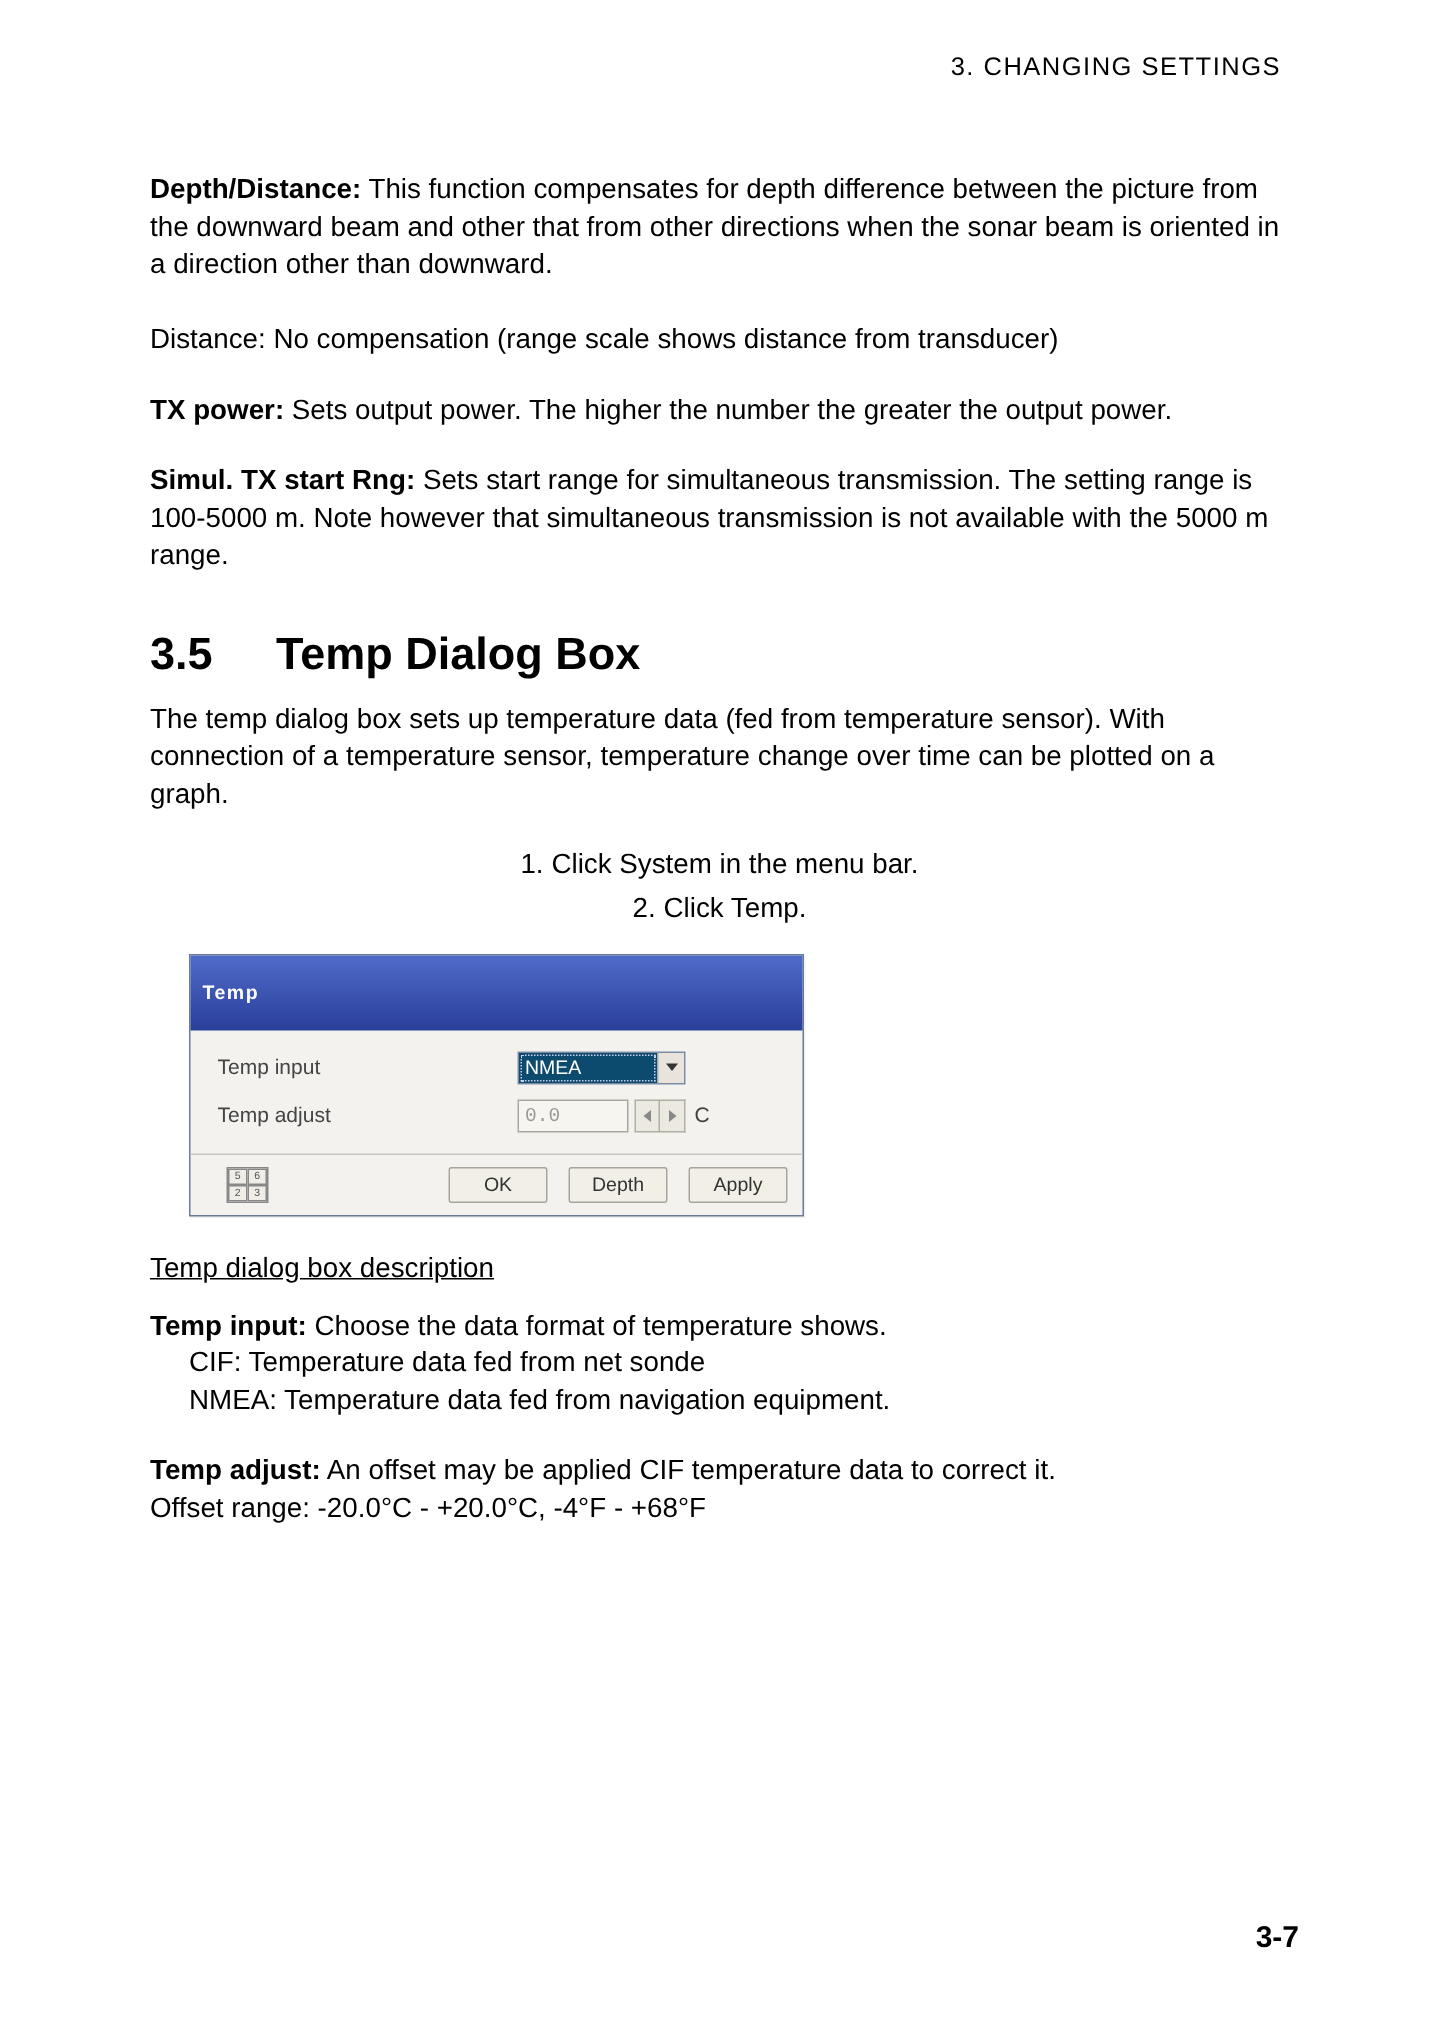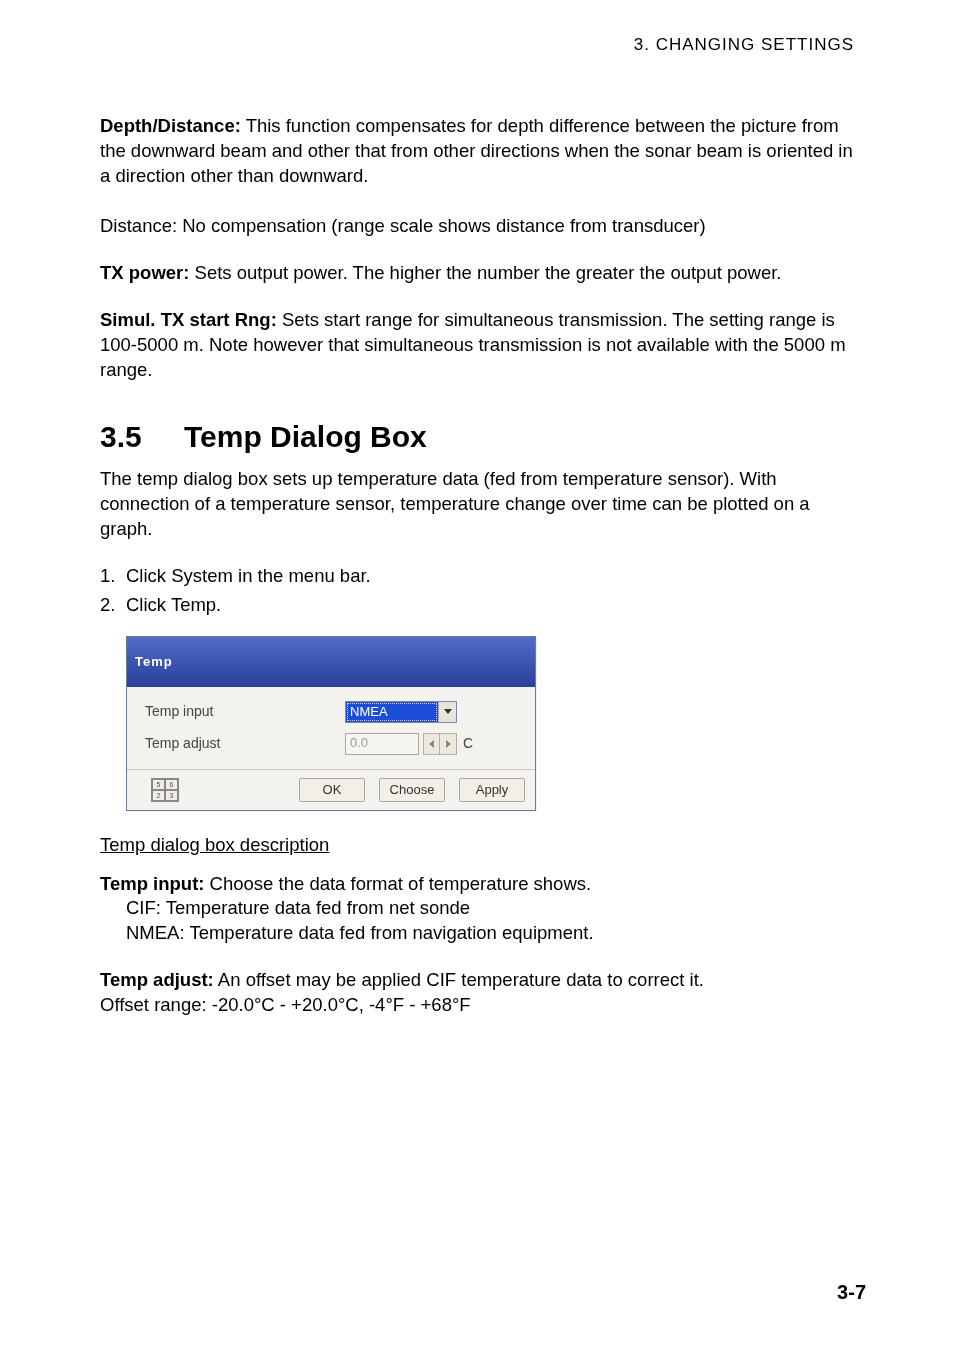--- a/index.html
+++ b/index.html
@@ -25,20 +25,21 @@
     h2.section {
       font-size: 30px;
       font-weight: bold;
       margin-top: 34px;
       margin-bottom: 10px;
     }
     h2.section .num { display: inline-block; width: 84px; }
     ol.steps {
       list-style: none;
       margin: 14px 0 18px 0;
+      text-align: center;
     }
     ol.steps li { margin-bottom: 4px; }
     ol.steps .n { display: inline-block; width: 26px; }
     .dialog-wrap { margin: 10px 0 22px 26px; }
     .dialog {
       width: 410px;
       border: 1px solid #6a7a99;
       background: #f3f2ee;
       font-size: 14px;
       box-shadow: 1px 1px 0 rgba(0,0,0,.05);
@@ -61,21 +62,21 @@
     .combo {
       display: inline-flex;
       align-items: stretch;
       height: 22px;
       border: 1px solid #7a8aa5;
       background: #fff;
       width: 112px;
     }
     .combo .val {
       flex: 1;
-      background: #1d4ed8;
+      background: #0c4a6e;
       color: #fff;
       padding: 2px 4px;
       font-size: 13px;
       overflow: hidden;
       display: flex;
       align-items: center;
       position: relative;
     }
     .combo .val::after {
       content: "";
@@ -93,25 +94,26 @@
       justify-content: center;
     }
     .caret-down {
       width: 0; height: 0;
       border-left: 4px solid transparent;
       border-right: 4px solid transparent;
       border-top: 5px solid #333;
     }
     .numbox {
       display: inline-flex;
-      align-items: flex-end;
+      align-items: center;
       height: 22px;
       width: 74px;
       border: 1px solid #a9a7a0;
       background: #f7f5ef;
+      font-family: Liberation Mono, monospace;
     }
     .numbox .val {
       flex: 1;
       color: #999;
       padding: 2px 4px;
       font-size: 13px;
       display: flex;
       align-items: center;
     }
     .spin {
@@ -251,21 +253,21 @@
       </div>
     </div>
     <div class="dlg-footer">
       <div class="footer-icon">
         <div>5</div>
           <div>6</div>
         <div>2</div>
           <div>3</div>
       </div>
       <button class="dbtn">OK</button>
-      <button class="dbtn">Choose</button>
+      <button class="dbtn">Depth</button>
       <button class="dbtn">Apply</button>
     </div>
   </div>
 </div>
 
 <div class="subhead">Temp dialog box description</div>
 
 <div class="para">
   <span class="b">Temp input:</span><span> Choose the data format of temperature shows.</span><br>
   <span class="indent">CIF: Temperature data fed from net sonde</span><br>

